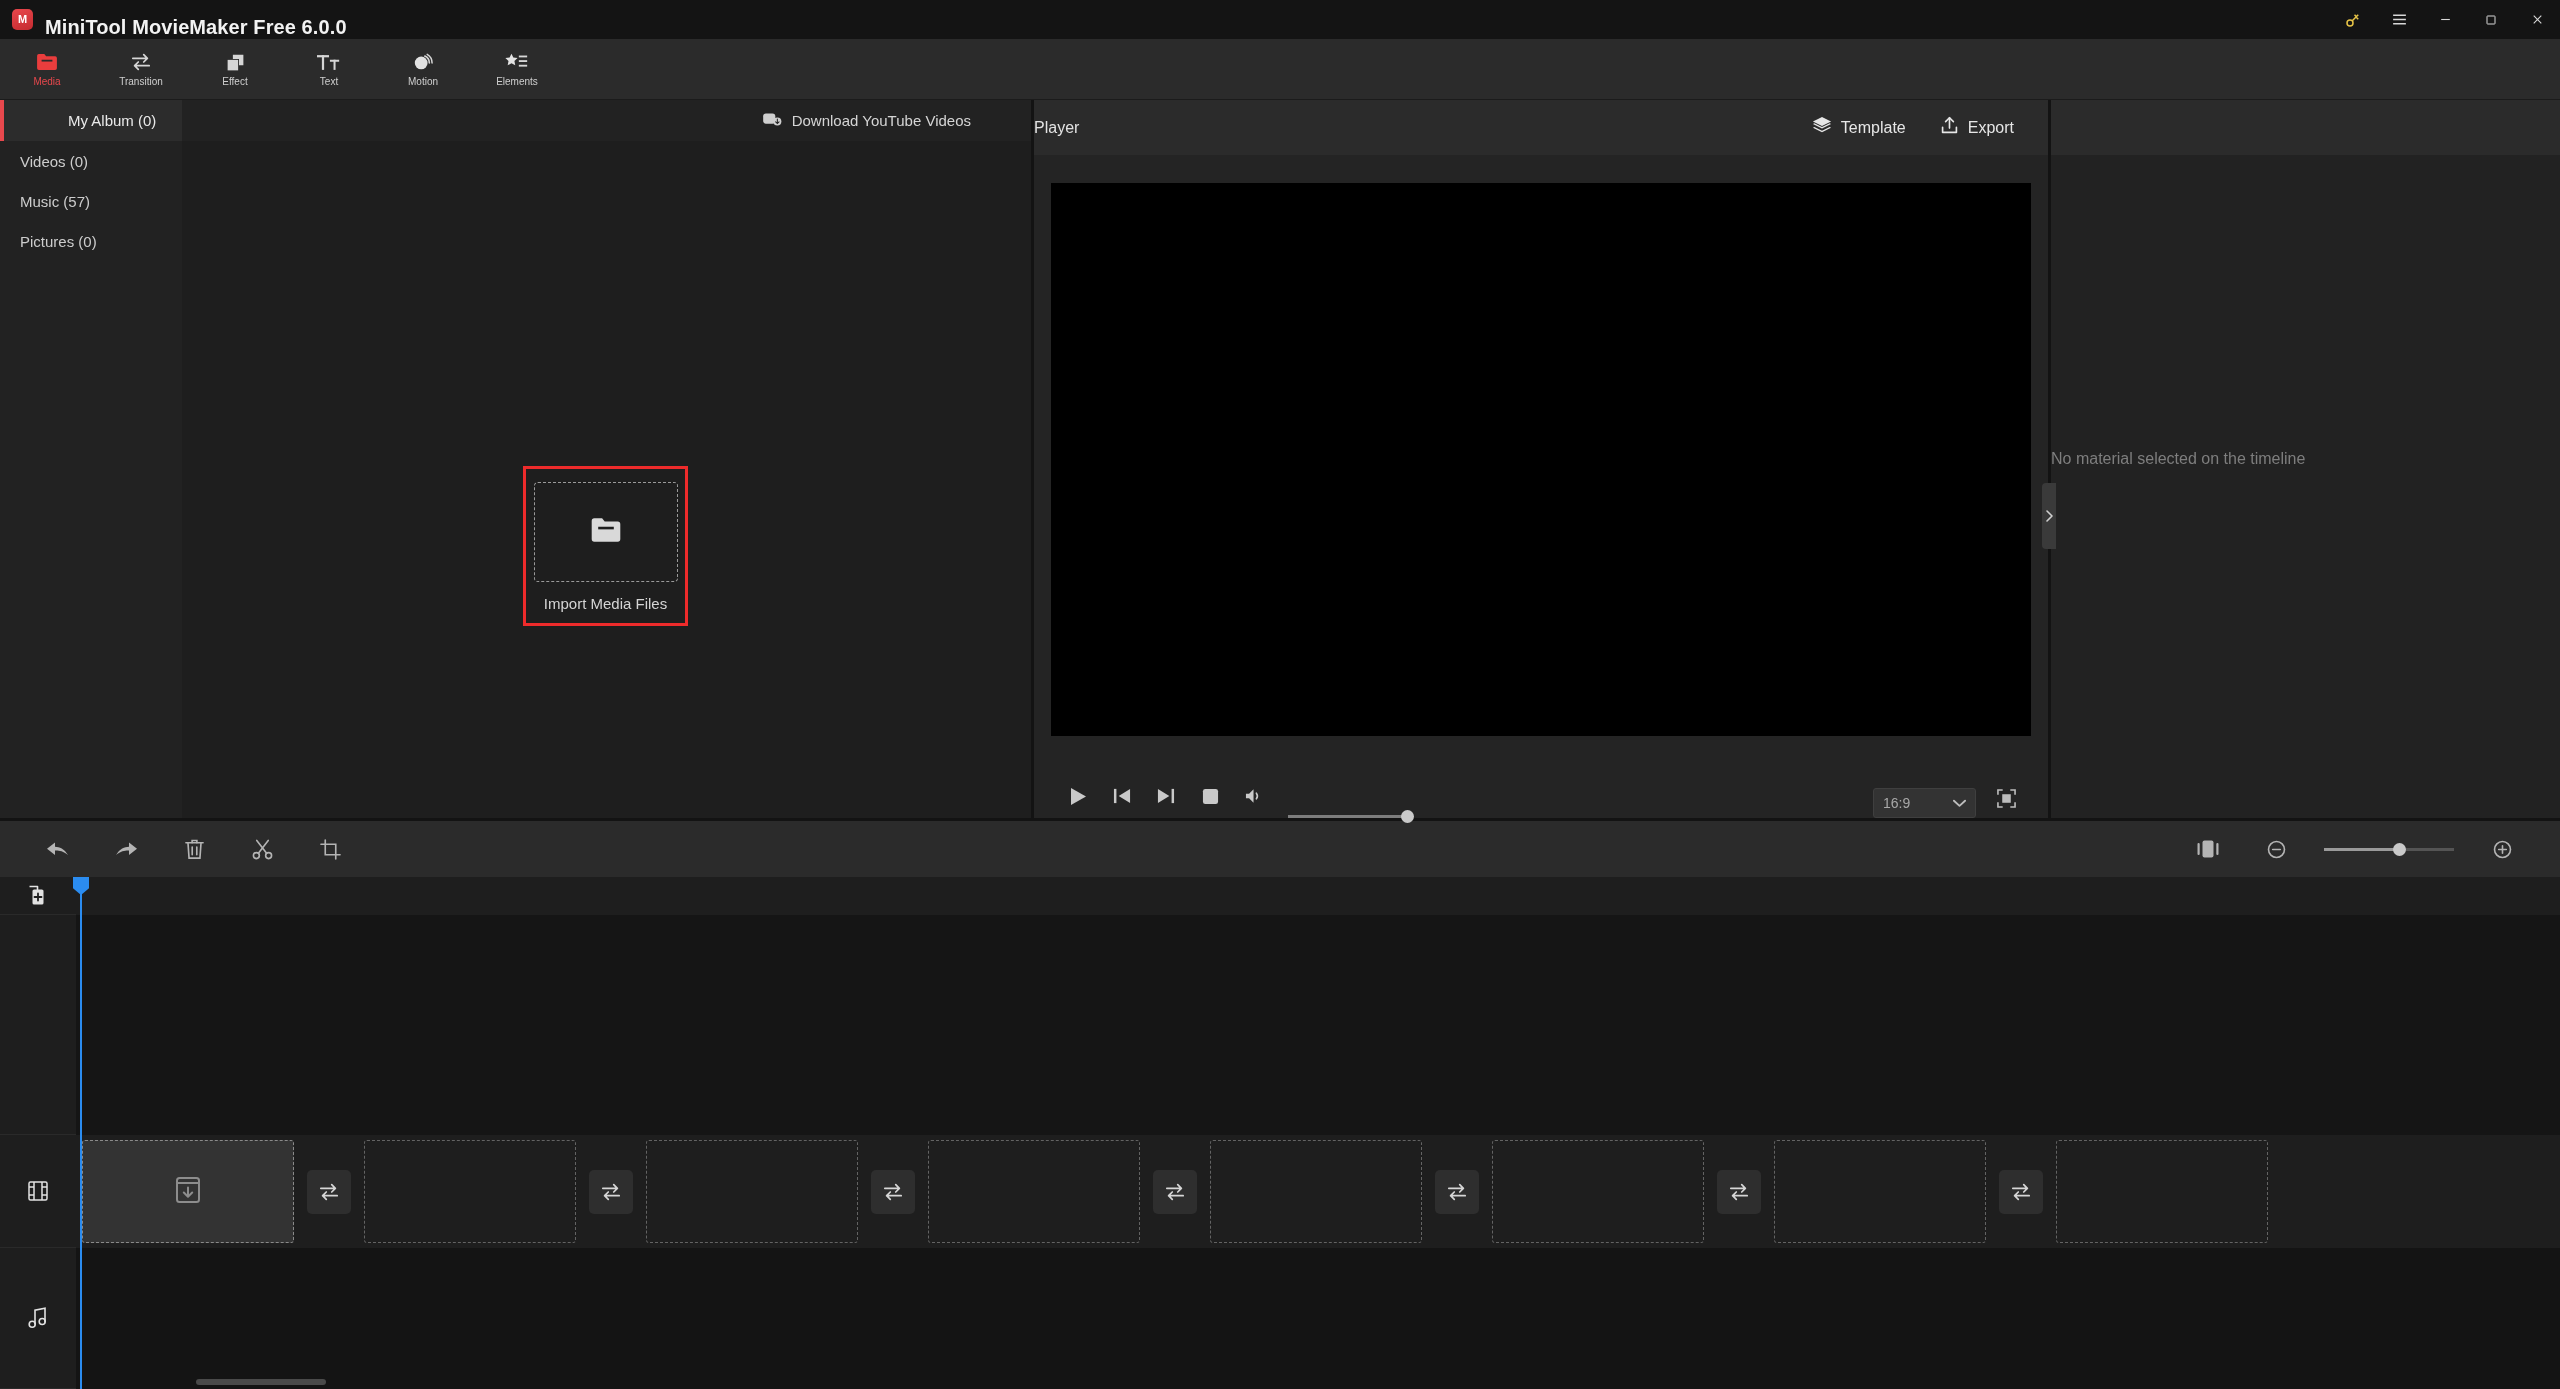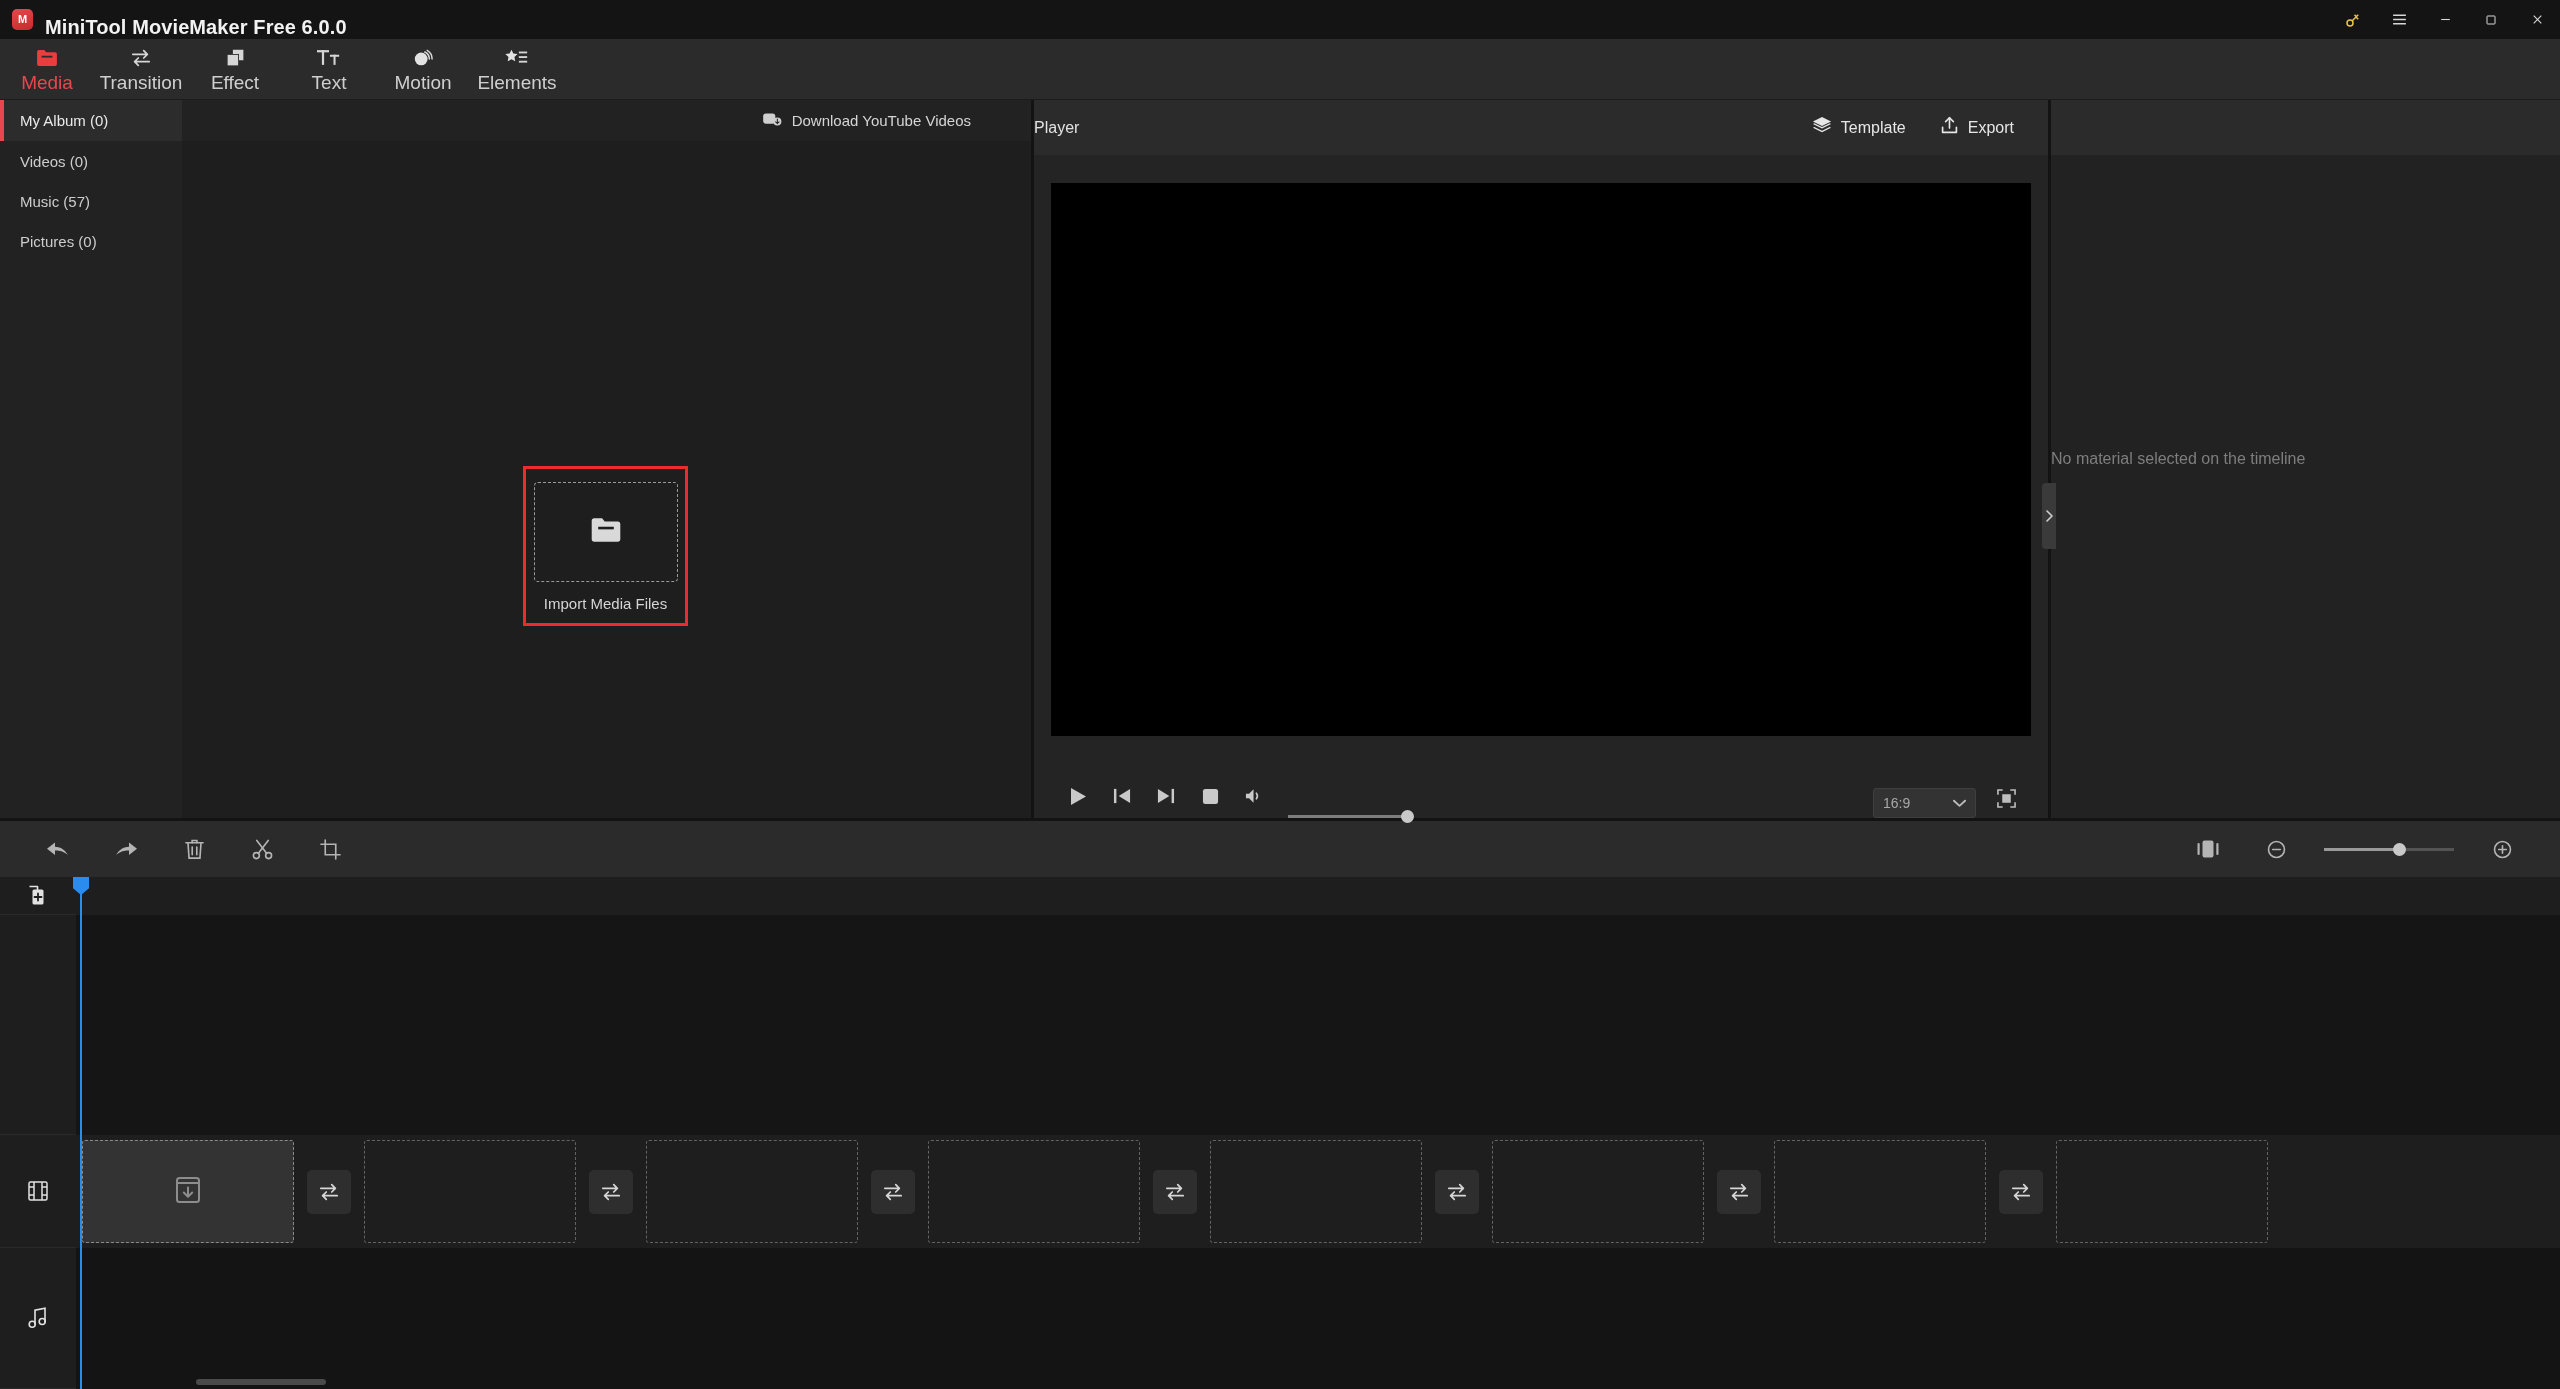--- a/index.html
+++ b/index.html
@@ -34,33 +34,33 @@
   .tb-btn.key { color:#e8c547; }
 
   
   .maintoolbar {
     height: 61px; flex: 0 0 61px; background: #2b2b2b; display:flex; align-items:center;
     border-bottom: 1px solid #1b1b1b;
   }
   .mt-item { width: 94px; height:61px; display:flex; flex-direction:column;
              align-items:center; justify-content:center; gap:4px; cursor:pointer; }
   .mt-item .ico { height:22px; display:flex; align-items:center; justify-content:center; }
-  .mt-item .lbl { font-size:19px; color:#cfcfcf; line-height:1; }
+  .mt-item .lbl { font-size:10px; color:#cfcfcf; line-height:1; }
   .mt-item.active .lbl { color:#e8484d; }
   .mt-item svg { display:block; }
 
   
   .body { flex: 1 1 auto; display:flex; min-height:0; background:#1b1b1b; }
 
   
   .media-panel { width: 1034px; flex:0 0 1034px; display:flex; flex-direction:column;
                  background:#222222; border-right:3px solid #131313; }
   .media-top { height:41px; flex:0 0 41px; display:flex; align-items:stretch; }
   .album-head { width:182px; flex:0 0 182px; background:#2c2c2c; display:flex; align-items:center;
-                position:relative; }
+                position:relative;padding-left:48px; }
   .album-head::before { content:""; position:absolute; left:0; top:0; bottom:0; width:4px; background:#e8484d; }
   .album-head .t { font-size:15px; color:#e9e9e9; margin-left:20px; }
   .media-top-rest { flex:1 1 auto; background:#222222; display:flex; align-items:center;
                     justify-content:flex-end; }
   .yt-btn { display:flex; align-items:center; gap:10px; margin-right:60px; cursor:pointer; }
   .yt-btn .lbl { font-size:15px; color:#d5d5d5; }
 
   .media-mid { flex:1 1 auto; display:flex; min-height:0;text-align:center; }
   .media-side { width:182px; flex:0 0 182px; background:#222222; padding-top:0; }
   .side-item { height:40px; display:flex; align-items:center; cursor:pointer; position:relative; }

